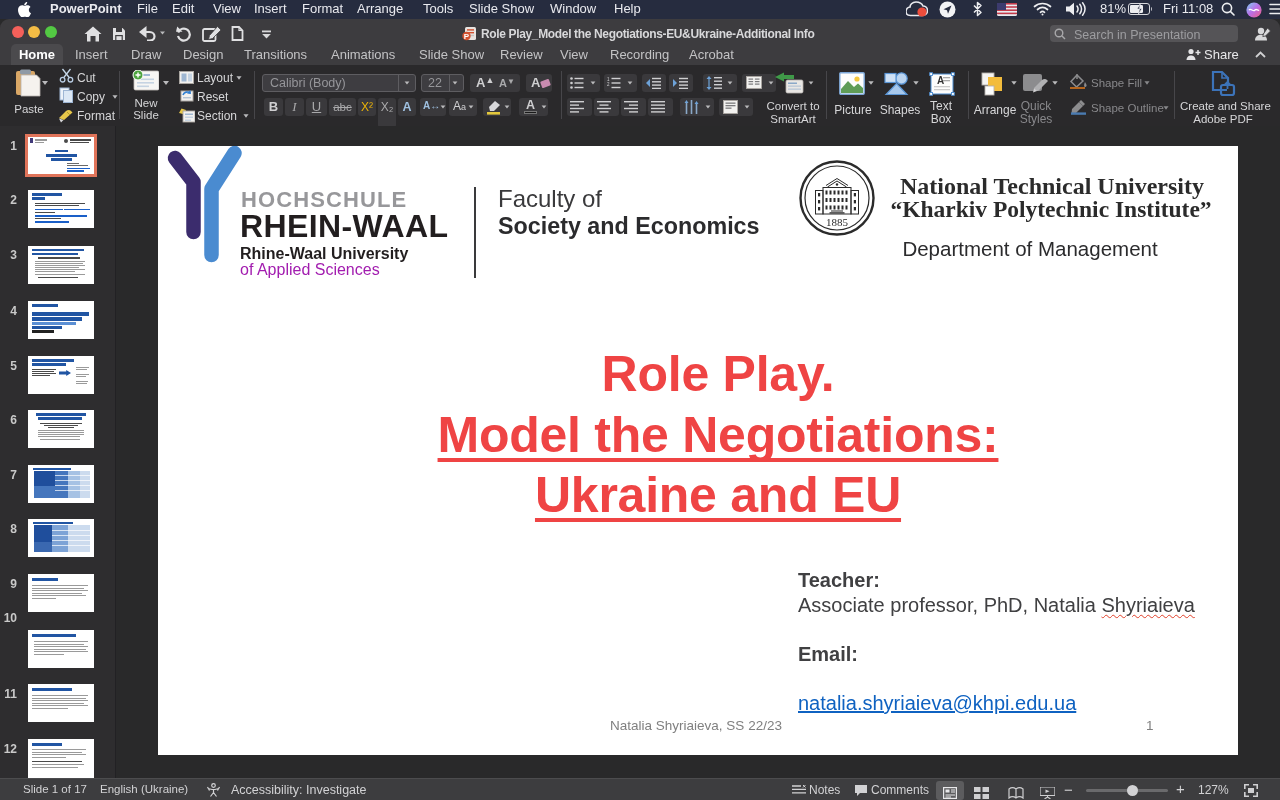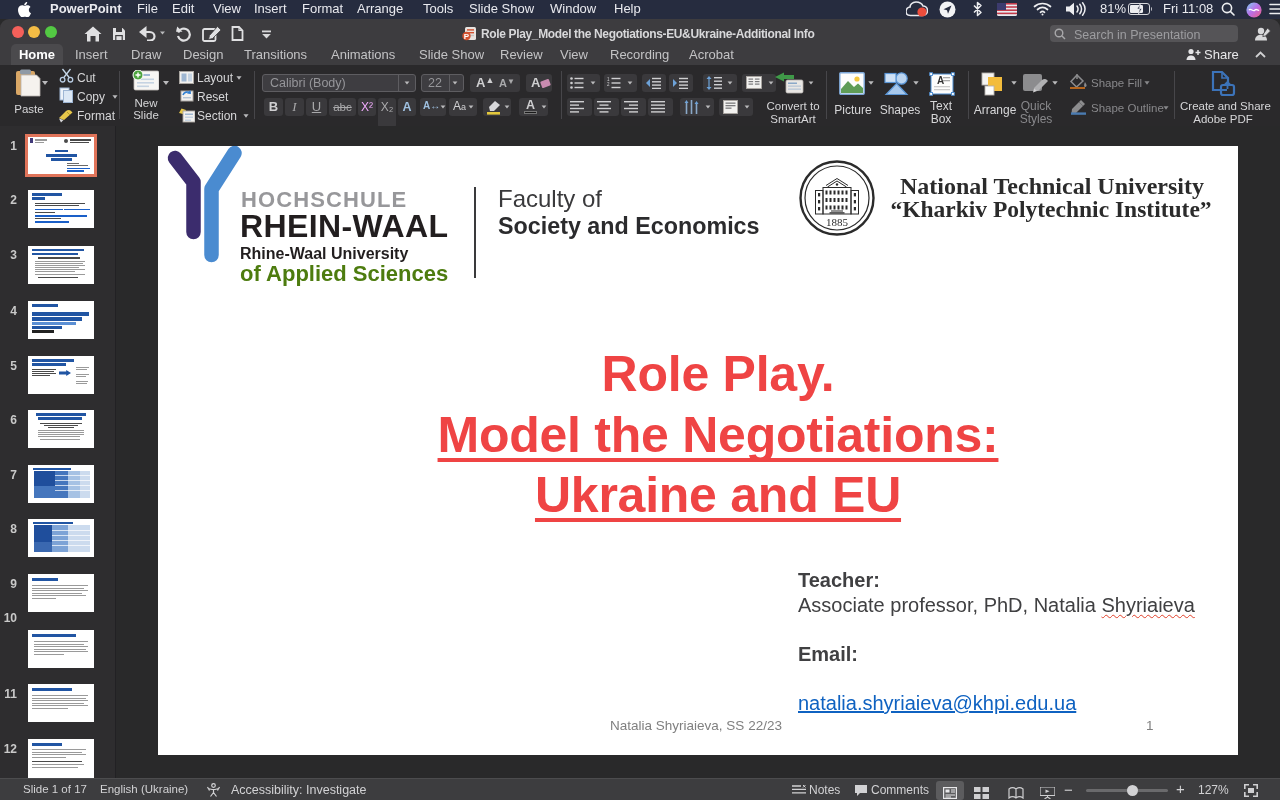--- a/index.html
+++ b/index.html
@@ -290,21 +290,21 @@
   <div class="btn" style="left:470px; top:9px; width:50px; height:18px;"></div>
   <div class="abs" style="left:476px; top:10px; color:#cfcfd1; font-size:13px; font-weight:bold;">A<span style="font-size:9px; vertical-align:4px;">▲</span></div>
   <div class="abs" style="left:499px; top:12px; color:#a9a9ab; font-size:11px; font-weight:bold;">A<span style="font-size:8px; vertical-align:3px;">▼</span></div>
   <div class="btn" style="left:526px; top:9px; width:26px; height:18px;"></div>
   <div class="abs" style="left:531px; top:10px; color:#cfcfd1; font-size:13px; font-weight:bold;">A<span style="display:inline-block; width:9px; height:7px; background:#c98bb0; border-radius:1px; transform:rotate(-20deg); margin-left:1px;"></span></div>
 
   <div class="btn" style="left:264px; top:33px; width:19px; height:18px; color:#cfcfd1; font-size:13px; font-weight:bold; text-align:center; line-height:18px;">B</div>
   <div class="btn" style="left:285px; top:33px; width:19px; height:18px; color:#a9a9ab; font-size:13px; font-style:italic; font-family:'Liberation Serif',serif; text-align:center; line-height:18px;">I</div>
   <div class="btn" style="left:306px; top:33px; width:21px; height:18px; color:#a9a9ab; font-size:13px; text-align:center; line-height:18px; text-decoration:underline;">U</div>
   <div class="btn" style="left:329px; top:33px; width:27px; height:18px; color:#a9a9ab; font-size:11.5px; text-align:center; line-height:18px; text-decoration:line-through;">abc</div>
-  <div class="btn" style="left:358px; top:33px; width:18px; height:18px; color:#f0abfc; font-size:12px; text-align:center; line-height:18px;">X²</div>
+  <div class="btn" style="left:358px; top:33px; width:18px; height:18px; color:#eab308; font-size:12px; text-align:center; line-height:18px;">X²</div>
   <div class="btn" style="left:378px; top:33px; width:18px; height:30px; color:#a9a9ab; font-size:12px; text-align:center; line-height:18px;">X₂</div>
   <div class="btn" style="left:398px; top:33px; width:18px; height:18px; color:#9fc0e0; font-size:12.5px; font-weight:bold; text-align:center; line-height:18px;">A</div>
 
   <div class="btn" style="left:420px; top:33px; width:26px; height:18px; font-size:10px; color:#9fc0e0; font-weight:bold; text-align:left; padding:2px 0 0 3px;">A↔</div>
   <div class="darr" style="left:440px; top:40px; transform:scale(0.8);"></div>
   <div class="btn" style="left:449px; top:33px; width:28px; height:18px; color:#cfcfd1; font-size:12px; padding:1px 0 0 4px;">A<span style="font-size:9px;">a</span></div>
   <div class="darr" style="left:468px; top:40px; transform:scale(0.8);"></div>
   <div class="btn" style="left:483px; top:33px; width:28px; height:18px;"></div>
   <svg class="ic" style="left:486px; top:35px;" width="16" height="15" viewBox="0 0 16 15">
       <path d="M9 1 L14 5 L8 11 L4 11 L3 7 Z" fill="#d8d8da"></path>
@@ -669,21 +669,21 @@
 
   <div id="slide">
 
     <svg style="position:absolute; left:5px; top:0px;" width="90" height="122" viewBox="0 0 90 122">
       <path d="M12 12 L30.5 36 L30.5 86" fill="none" stroke="#3b2c6d" stroke-width="14.5" stroke-linecap="round" stroke-linejoin="round"></path>
       <path d="M71.5 7 L48.5 43 L48.5 109" fill="none" stroke="#4a8bd0" stroke-width="14.5" stroke-linecap="round" stroke-linejoin="round"></path>
     </svg>
     <div style="left:82px; top:62px; font-size:32px; font-weight:bold; color:#221e1f; letter-spacing:0.4px;">RHEIN-WAAL</div>
     <div style="left:83px; top:41px; font-size:22px; font-weight:bold; color:#97979a; letter-spacing:1.1px;">HOCHSCHULE</div>
     <div style="left:82px; top:99px; font-size:16px; font-weight:bold; color:#221e1f;">Rhine-Waal University</div>
-    <div style="left:82px; top:115px; font-size:22px; font-weight:bold; color:#4d7c0f;">of Applied Sciences</div>
+    <div style="left:82px; top:115px; font-size:16px; font-weight:normal; color:#a21caf;">of Applied Sciences</div>
     <div style="left:316px; top:41px; width:1.5px; height:91px; background:#3a3a3c;"></div>
     <div style="left:340px; top:39px; font-size:24px; color:#3a3a3c;">Faculty of</div>
     <div style="left:340px; top:67px; font-size:23.3px; font-weight:bold; color:#2b2b2d;">Society and Economics</div>
 
     <svg style="position:absolute; left:640px; top:13px;" width="78" height="78" viewBox="0 0 78 78">
       <circle cx="39" cy="39" r="36.5" fill="none" stroke="#2b2b2b" stroke-width="2.4"></circle>
       <circle cx="39" cy="39" r="32" fill="none" stroke="#2b2b2b" stroke-width="1.2"></circle>
       <g fill="none" stroke="#2b2b2b" stroke-width="1">
         <path d="M28 26.5 L39 19.5 L50 26.5"></path>
         <path d="M29.5 28 L39 22 L48.5 28"></path>
@@ -716,20 +716,21 @@
           <rect x="20" y="48" width="2.2" height="3.4"></rect>
         <rect x="55.8" y="34" width="2.2" height="3.4"></rect>
           <rect x="55.8" y="41" width="2.2" height="3.4"></rect>
           <rect x="55.8" y="48" width="2.2" height="3.4"></rect>
       </g>
       <path d="M33 52 L45 52 M31.5 53.8 L46.5 53.8" stroke="#2b2b2b" stroke-width="1.2"></path>
       <text x="39" y="67" font-size="11" fill="#2b2b2b" text-anchor="middle" font-family="Liberation Serif">1885</text>
     </svg>
     <div style="left:734px; top:27px; width:320px; text-align:center; font-family:'Liberation Serif',serif; font-weight:bold; font-size:24px; color:#2b2b2b;">National Technical University</div>
     <div style="left:723px; top:50px; width:340px; text-align:center; font-family:'Liberation Serif',serif; font-weight:bold; font-size:23.5px; color:#2b2b2b;">“Kharkiv Polytechnic Institute”</div>
+    <div style="left:717px; top:91px; width:310px; text-align:center; font-size:20.5px; color:#2b2b2d;">Department of Management</div>
 
     <div style="left:150px; top:198px; width:820px; text-align:center; font-size:50px; letter-spacing:-0.25px; font-weight:bold; color:#ef4444; line-height:60.5px;">
       Role Play.<br>
       <span style="text-decoration:underline; text-decoration-thickness:4px; text-underline-offset:5.5px; text-decoration-skip-ink:none;">Model the Negotiations:</span><br>
       <span style="text-decoration:underline; text-decoration-thickness:4px; text-underline-offset:5.5px; text-decoration-skip-ink:none;">Ukraine and EU</span>
     </div>
 
     <div style="left:640px; top:422px; font-size:20px; color:#404042; line-height:24.6px;">
       <b>Teacher:</b><br>
       Associate professor, PhD, Natalia <span style="text-decoration:underline wavy #e0402a 1px; text-underline-offset:2px;">Shyriaieva</span><br>

